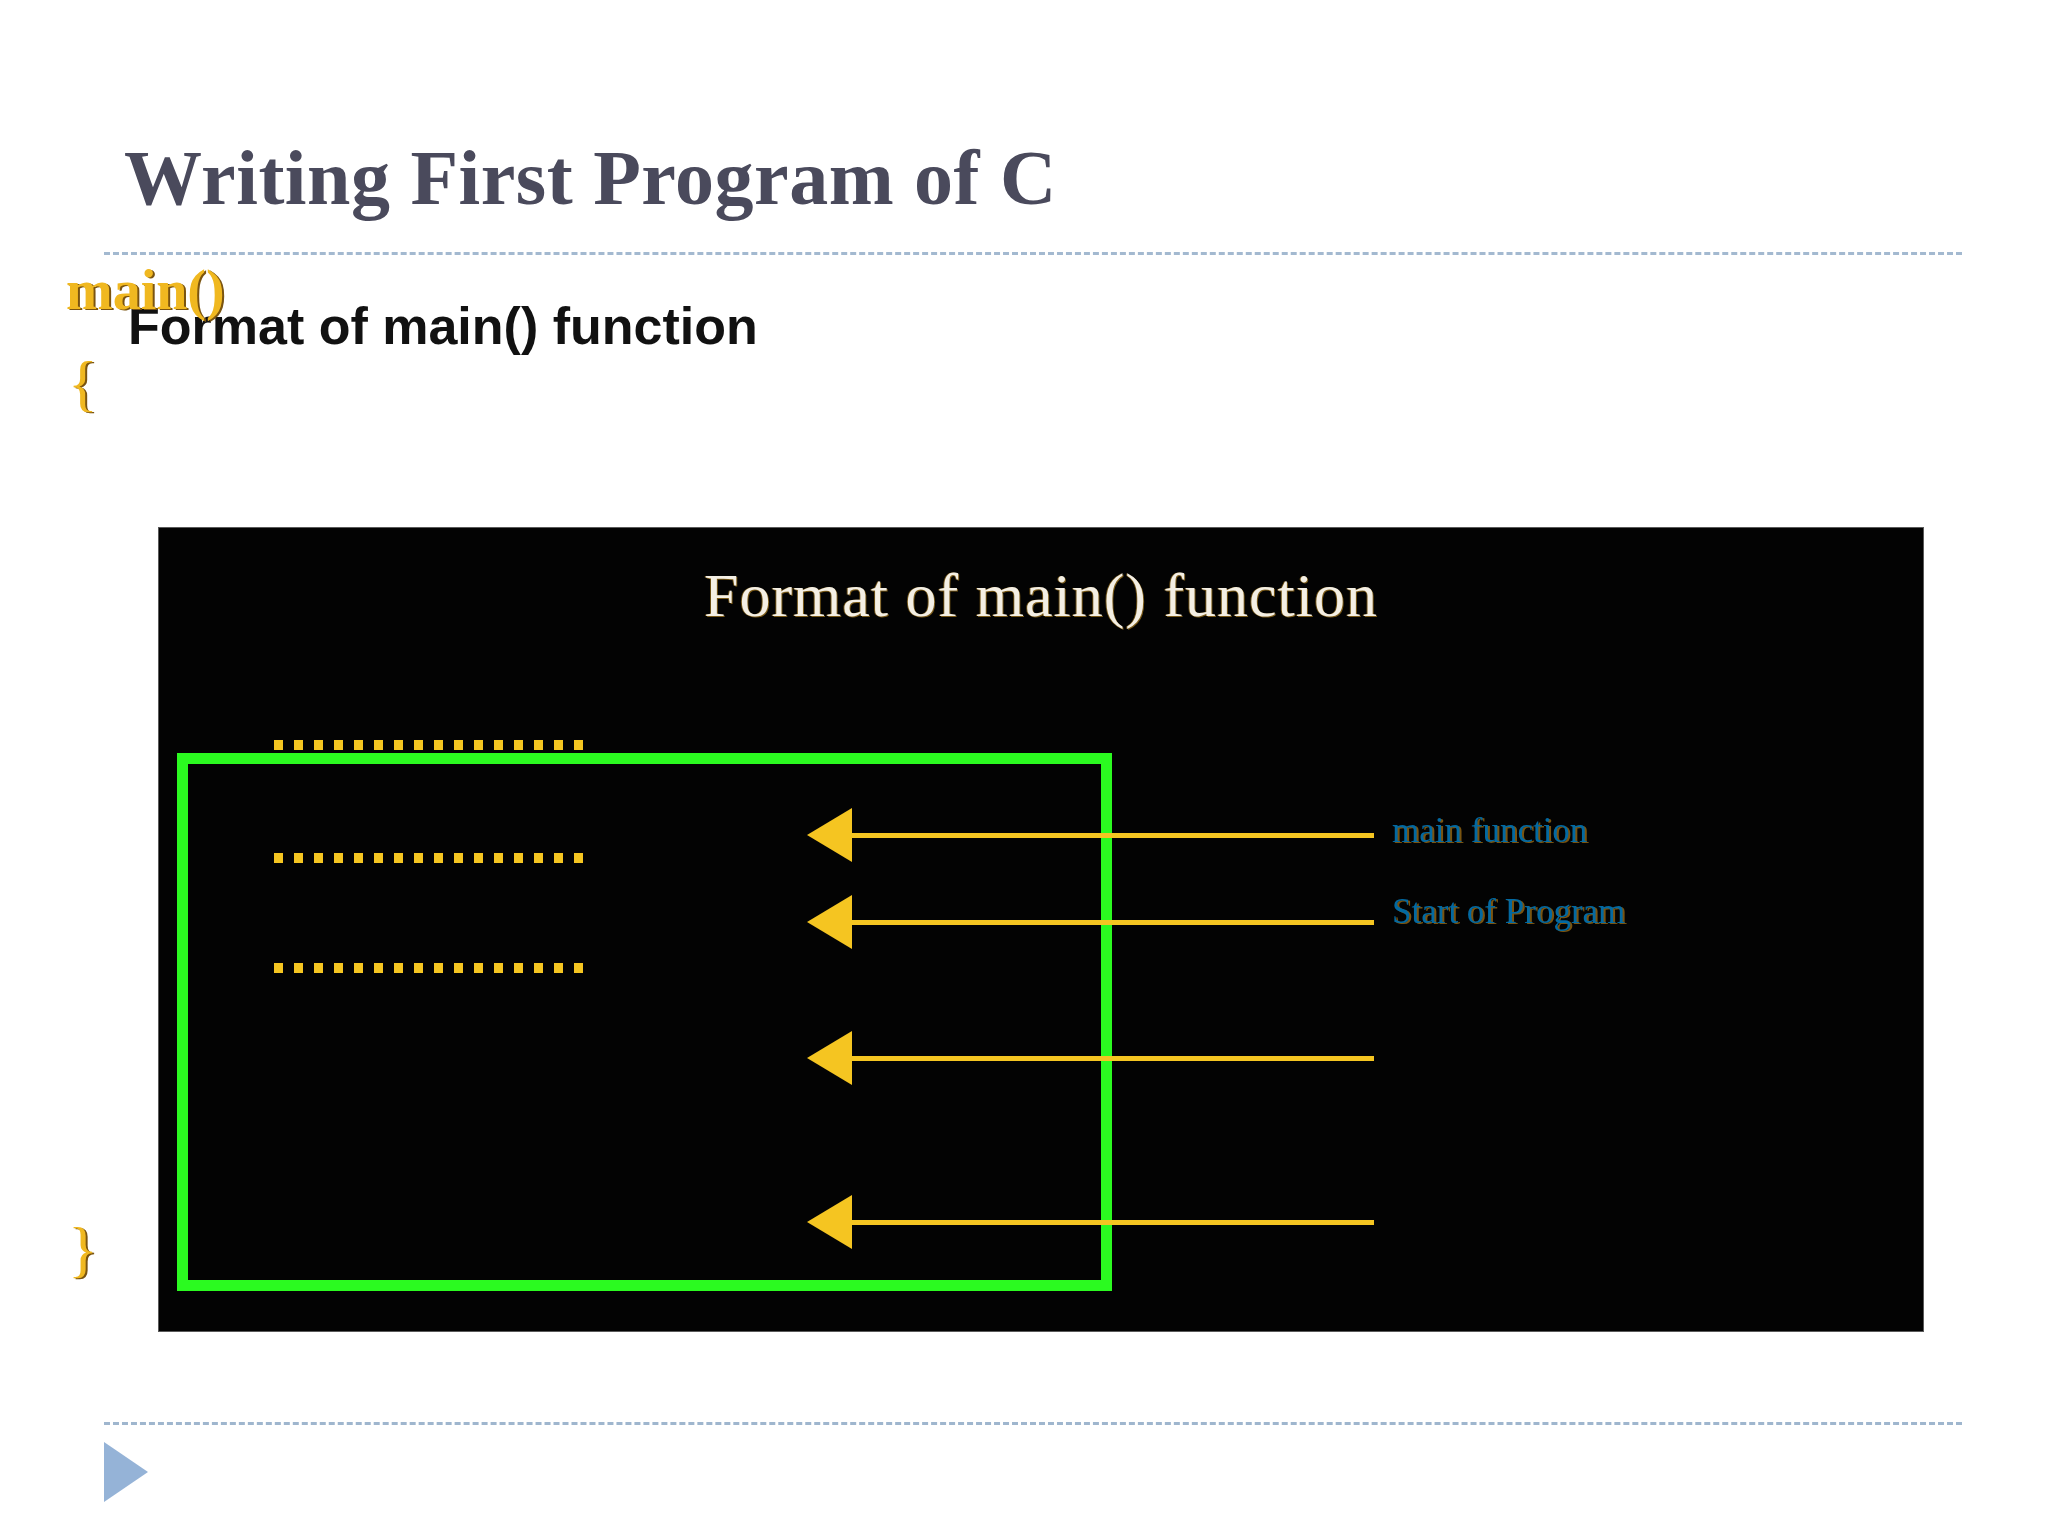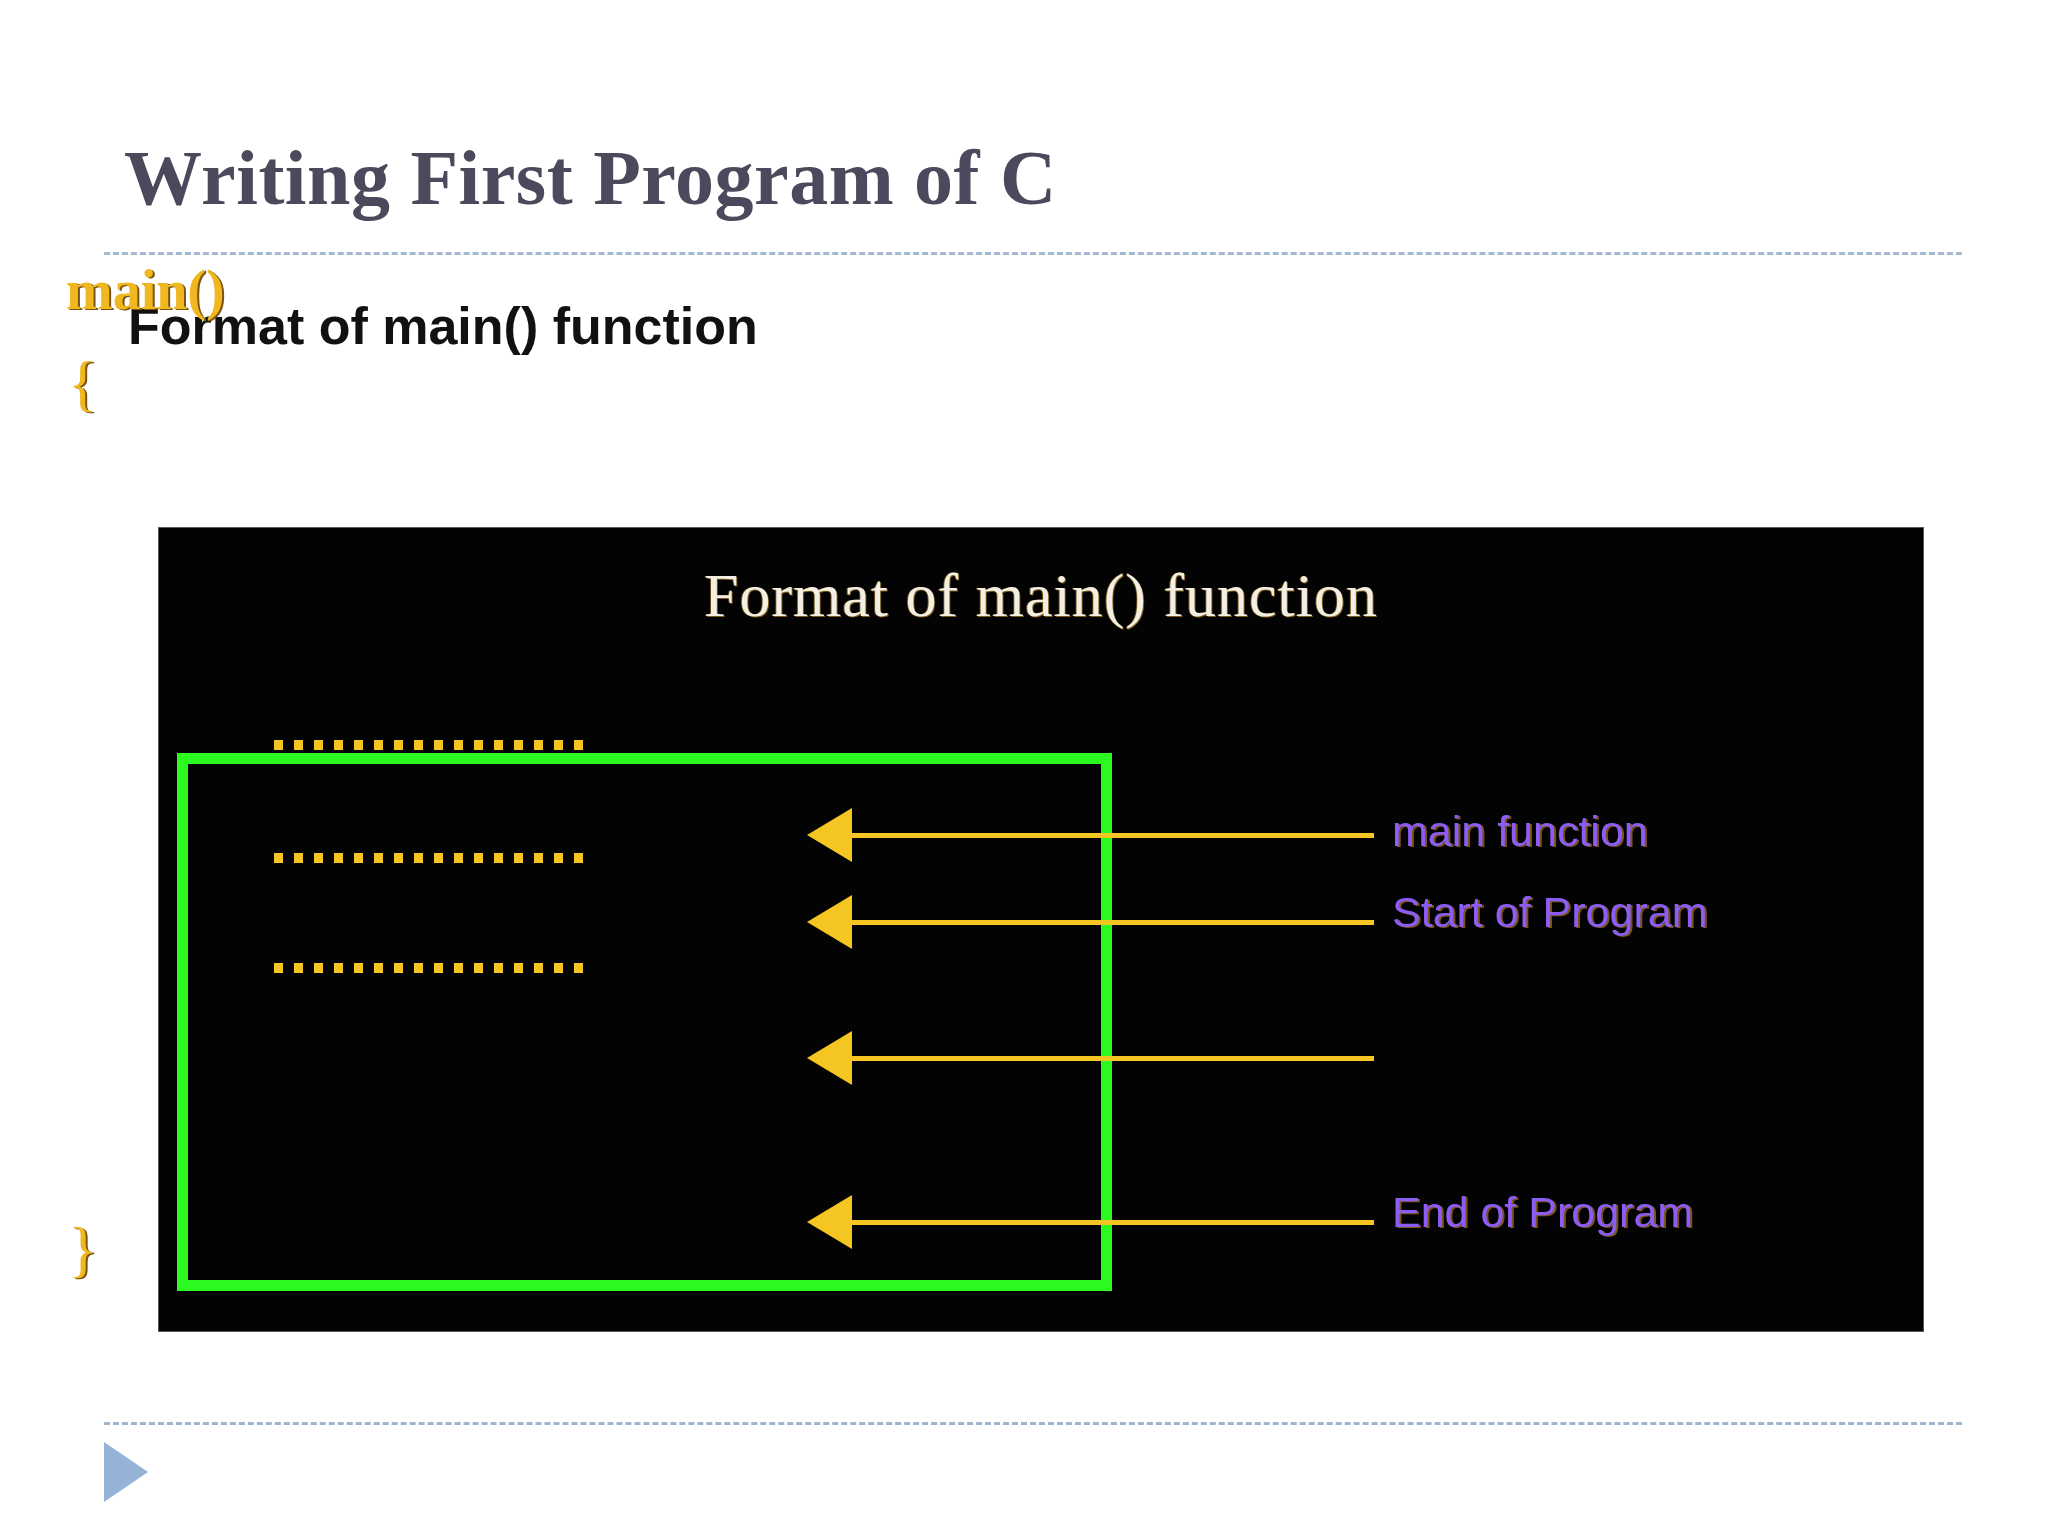--- a/index.html
+++ b/index.html
@@ -137,24 +137,24 @@
   }
   .arrowhead {
     position: absolute;
     width: 0; height: 0;
     border-top: 27px solid transparent;
     border-bottom: 27px solid transparent;
     border-right: 45px solid #f5c521;
   }
   .callout-label {
     position: absolute;
-    font-family: Liberation Sans, sans-serif;
-    font-size: 43px;
+    font-family: Liberation Serif, serif;
+    font-size: 35px;
     line-height: 48px;
-    color: #8b5cf6;
+    color: #0369a1;
     white-space: nowrap;
     text-shadow: 2px 1px 0 #7a5410;
   }
 
   
   .ah-1 { left: 801px; top: 808px; }
   .ld-1 { left: 846px; top: 833px; width: 522px; }
   .lb-1 { left: 1386px; top: 807px; }
   
   .ah-2 { left: 801px; top: 895px; }
@@ -220,18 +220,17 @@
 
   <div class="arrowhead ah-2"></div>
   <div class="leader ld-2"></div>
   <div class="callout-label lb-2">Start of Program</div>
 
   <div class="arrowhead ah-3"></div>
   <div class="leader ld-3"></div>
 
   <div class="arrowhead ah-4"></div>
   <div class="leader ld-4"></div>
-  <div class="callout-label lb-4">End of Program</div>
 
   <div class="footer-rule"></div>
   <div class="footer-triangle"></div>
 
 </div>
 
 </body></html>

